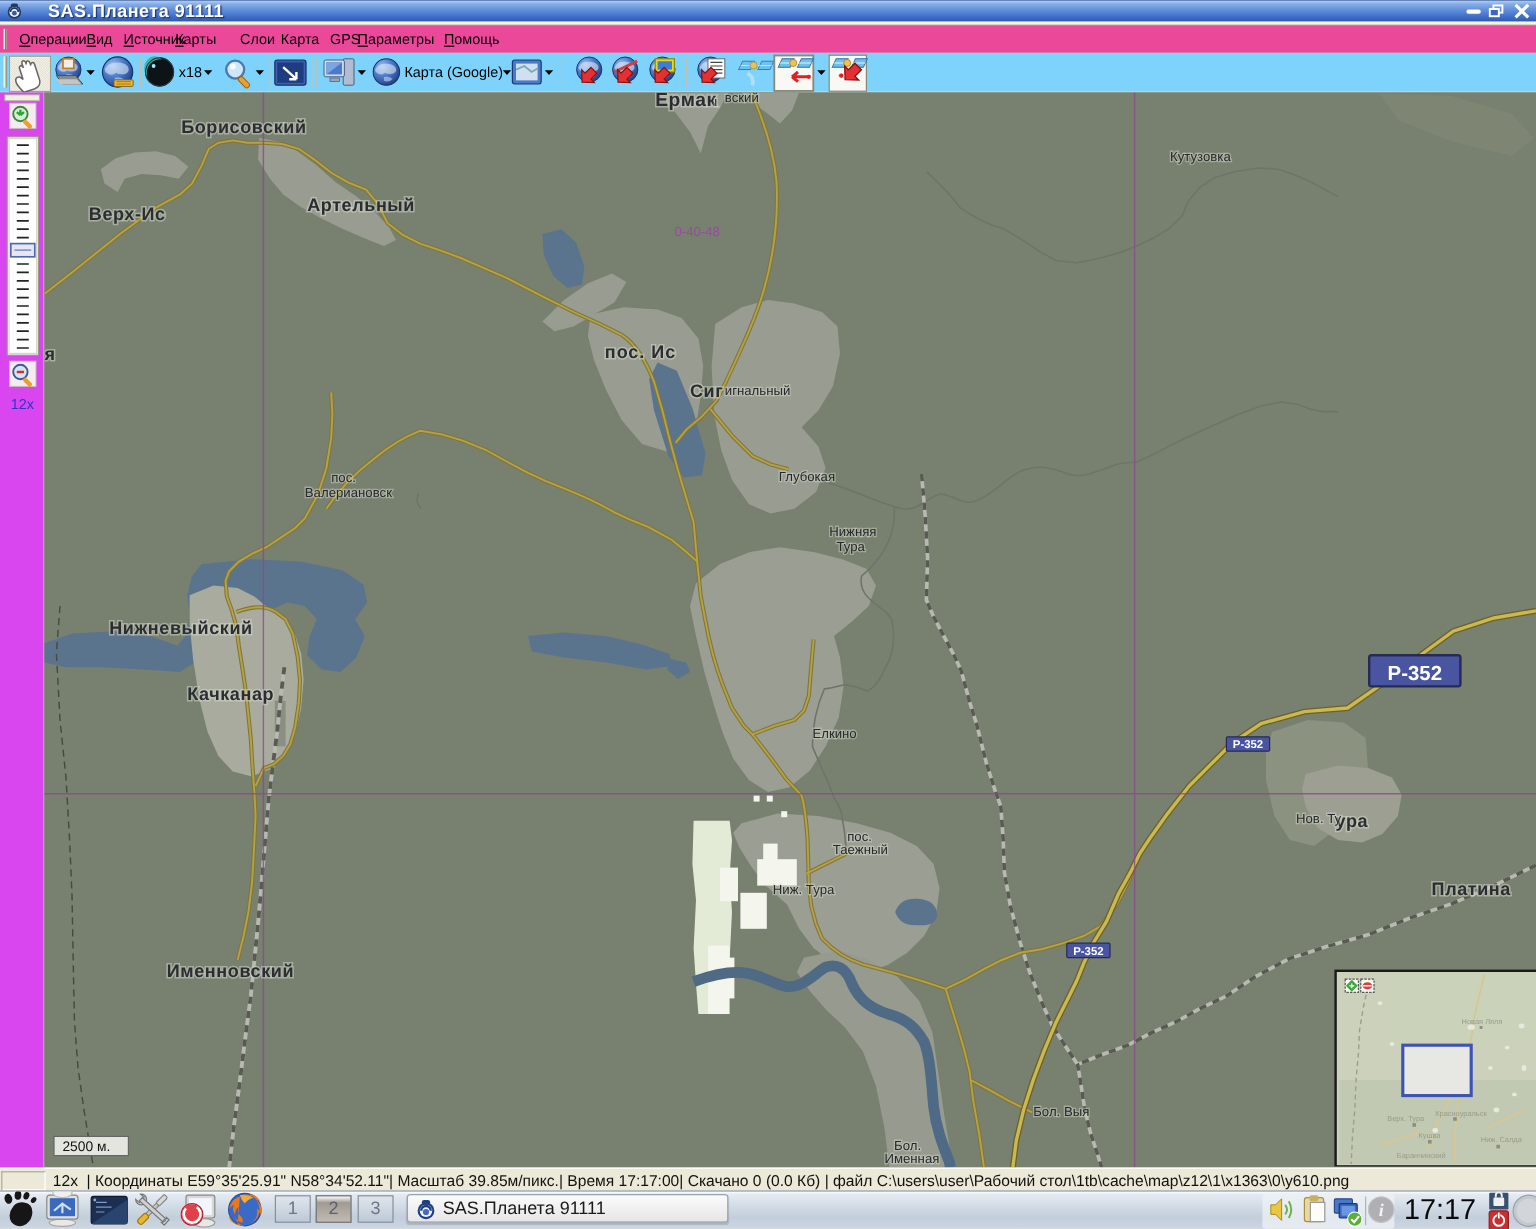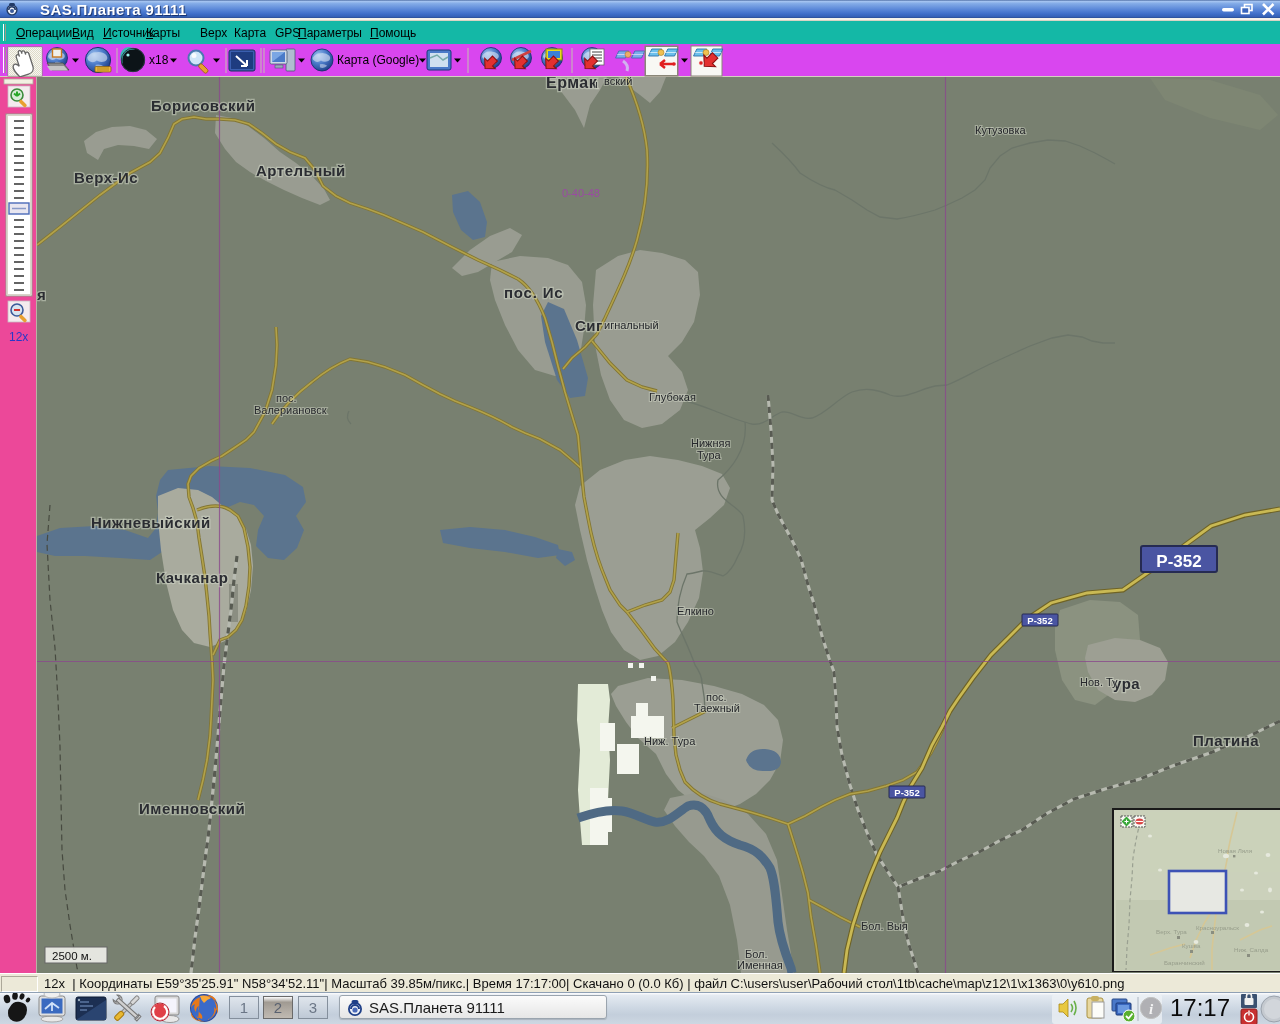--- a/index.html
+++ b/index.html
@@ -1,24 +1,24 @@
 <!DOCTYPE html>
 <html><head><meta charset="utf-8">
 <style>
 html,body{margin:0;padding:0;width:1280px;height:1024px;overflow:hidden;background:#ece9d8;font-family:"Liberation Sans",sans-serif;}
 *{box-sizing:border-box;}
 #titlebar{position:absolute;left:0;top:0;width:1280px;height:18px;background:linear-gradient(#3a5a94 0%,#a9c7f2 6%,#83abe7 20%,#5b88d8 52%,#3f6ec8 78%,#3560b4 94%,#2a4a8e 100%);}
 #title-ico{position:absolute;left:5px;top:2px;width:14px;height:14px;}
 #title-txt{position:absolute;left:40px;top:1px;font-size:15px;font-weight:bold;color:#fff;text-shadow:1px 1px 1px rgba(10,30,80,.8);letter-spacing:.4px;}
 #frameline{position:absolute;left:0;top:18px;width:1280px;height:3px;background:#f6f3ea;border-bottom:1px solid #d8d4c4;}
-#menubar{position:absolute;left:0;top:21px;width:1280px;height:23px;background:#14b8a6;font-size:12px;color:#000;}
+#menubar{position:absolute;left:0;top:21px;width:1280px;height:23px;background:#ec4899;font-size:12px;color:#000;}
 .mitem{position:absolute;top:5px;}
 .grip{position:absolute;width:3px;border-left:1px solid #fff;border-right:1px solid #9d9a88;}
-#toolbar{position:absolute;left:0;top:44px;width:1280px;height:33px;background:#d946ef;border-bottom:1px solid #d4d0c0;}
-#sidebar{position:absolute;left:0;top:77px;width:37px;height:896px;background:#ec4899;border-right:1px solid #b8b4a4;}
+#toolbar{position:absolute;left:0;top:44px;width:1280px;height:33px;background:#7dd3fc;border-bottom:1px solid #d4d0c0;}
+#sidebar{position:absolute;left:0;top:77px;width:37px;height:896px;background:#d946ef;border-right:1px solid #b8b4a4;}
 #mapbox{position:absolute;left:37px;top:77px;width:1243px;height:896px;background:#788070;}
 #statusbar{position:absolute;left:0;top:973px;width:1280px;height:19px;background:#ece9d8;border-top:1px solid #fff;font-size:13px;color:#111;}
 #taskbar{position:absolute;left:0;top:992px;width:1280px;height:32px;background:linear-gradient(#fdfdfe 0%,#e4eaf1 8%,#cfd9e4 45%,#c3cedb 70%,#cdd7e2 100%);border-top:1px solid #8fa0b4;}
 .wsbtn{position:absolute;top:3px;width:30px;height:23px;border:1px solid #848f9c;background:linear-gradient(#dfe5ec,#bec9d6);color:#6b7686;font-size:15px;text-align:center;line-height:21px;}
 </style></head>
 <body>
 <div id="titlebar">
 <svg id="title-ico" viewBox="0 0 14 14">
       <circle cx="7" cy="8" r="5.6" fill="#223a66"></circle>
       <circle cx="7" cy="8" r="4.2" fill="#eef2f8"></circle>
@@ -36,21 +36,21 @@
 <path d="M55 4 L65.5 14.5 M65.5 4 L55 14.5" stroke="#fff" stroke-width="2.6"></path>
 </svg>
 </div>
 <div id="frameline"></div>
 <div id="menubar">
 <div class="grip" style="left:3px;top:3px;height:17px"></div>
 <span class="mitem" style="left:16px"><u>О</u>перации</span>
 <span class="mitem" style="left:72px"><u>В</u>ид</span>
 <span class="mitem" style="left:103px"><u>И</u>сточник</span>
 <span class="mitem" style="left:146px"><u>К</u>арты</span>
-<span class="mitem" style="left:200px">Верх</span>
+<span class="mitem" style="left:200px">Слои</span>
 <span class="mitem" style="left:234px">Карта</span>
 <span class="mitem" style="left:275px">GPS</span>
 <span class="mitem" style="left:298px"><u>П</u>араметры</span>
 <span class="mitem" style="left:370px"><u>П</u>омощь</span>
 </div>
 <div id="toolbar">
 <div class="grip" style="left:3px;top:3px;height:26px"></div>
 <svg style="position:absolute;left:0;top:0" width="740" height="33" viewBox="0 0 740 33">
 <defs>
 <pattern id="chk" width="2" height="2" patternUnits="userSpaceOnUse">

